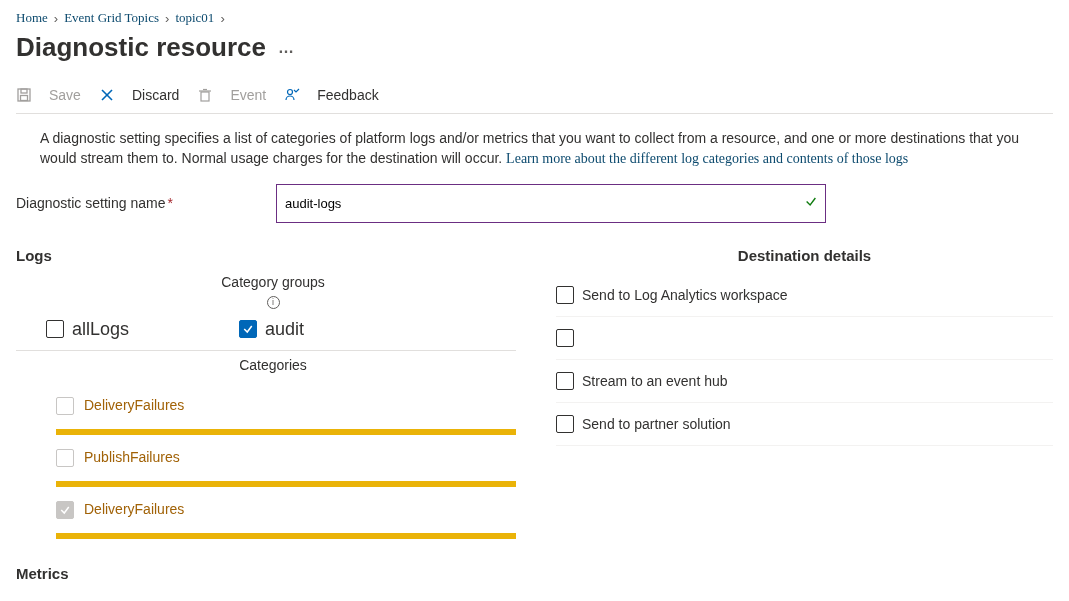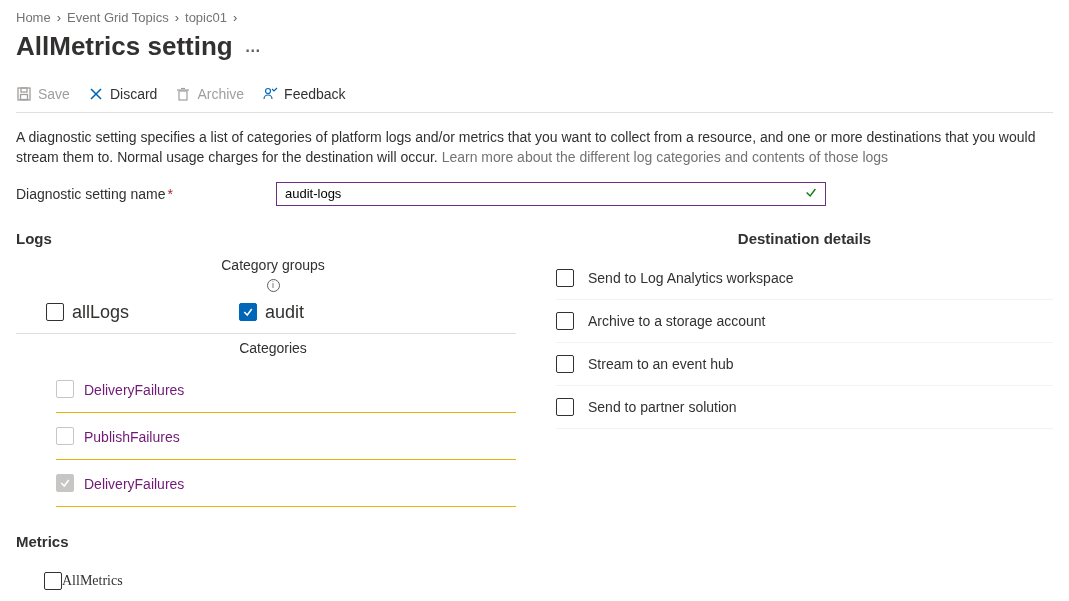--- a/index.html
+++ b/index.html
@@ -4,80 +4,80 @@
 <style>
   * { box-sizing: border-box; }
   body {
     margin: 0;
     padding: 10px 16px;
     font-family: "Segoe UI", -apple-system, Arial, sans-serif;
     font-size: 13px;
     color: #323130;
     background: #fff;
   }
-  a { color: #737373; text-decoration: none; }
+  a { color: #0c4a6e; text-decoration: none; font-family: Liberation Serif, serif; }
   .breadcrumb { display: flex; align-items: center; gap: 6px; font-size: 13px; color: #0067b8; margin-bottom: 6px; }
   .breadcrumb .chev { color: #605e5c; }
   h1.title { font-size: 26px; font-weight: 600; margin: 4px 0 18px 0; display:flex; align-items:center; gap:12px;}
   .title-dots { color:#605e5c; font-size:16px; cursor:pointer; }
   .toolbar {
     display: flex; align-items: center; gap: 18px;
     padding: 6px 0 10px 0;
     border-bottom: 1px solid #e1dfdd;
     margin-bottom: 14px;
   }
-  .toolbar-btn { display: flex; gap: 6px; cursor: pointer; font-size:14px;}
+  .toolbar-btn { display: flex; gap: 17px; cursor: pointer; font-size:14px;}
   .toolbar-btn.disabled { color:#a19f9d; cursor:default;}
   .toolbar-btn svg { width:16px; height:16px; }
-  .intro { font-size:14px; line-height:1.45; margin-bottom:14px; max-width: 1020px;}
+  .intro { font-size:14px; line-height:1.45; margin-bottom:14px; max-width: 1020px; margin-left: 24px;}
   .name-row { display:flex; align-items:center; gap: 20px; margin-bottom: 18px;}
   .name-label { font-size:14px; width: 240px;}
   .required { color:#a4262c; margin-left:2px;}
   .name-input-wrap { position:relative; flex: 0 0 550px; }
   .name-input {
-    width:100%; height:24px; border:1px solid #6b2e82; padding:2px 26px 2px 8px;
+    width:100%; height:39px; border:1px solid #6b2e82; padding:2px 26px 2px 8px;
     font-size:13px; outline:none;
   }
   .name-check { position:absolute; right:8px; top:50%; transform:translateY(-50%); color:#107c10;}
   .columns { display:flex; gap: 40px; }
   .col-left { flex: 0 0 500px; }
   .col-right { flex: 1; text-align: center; }
   .section-heading { font-size:15px; font-weight:600; margin: 6px 0 10px 0;}
   .subheading { font-size:14px; margin: 6px 0 10px 14px; display:flex; align-items:center; gap:6px; color:#323130;flex-direction:column;}
   .info-circle { width:13px; height:13px; border:1px solid #605e5c; border-radius:50%; display:inline-flex; align-items:center; justify-content:center; font-size:9px; color:#605e5c;}
   .cg-row { display:flex; gap: 110px; padding: 0 0 10px 30px; border-bottom:1px solid #e1dfdd; margin-bottom: 6px; }
   .check-item { display:flex; align-items:center; gap:8px; font-size:18px; }
   .cbox {
     width:18px; height:18px; border:1px solid #323130; border-radius:2px;
     display:inline-flex; align-items:center; justify-content:center; background:#fff; cursor:pointer;
   }
   .cbox.checked { background:#0067b8; border-color:#0067b8; color:#fff;}
   .cbox.disabled { border-color:#c8c6c4; cursor:default;}
   .cbox.disabled.checked { background:#c8c6c4; border-color:#c8c6c4; color:#fff; }
   .cbox svg { width:12px; height:12px; }
   .cat-list { padding-left: 40px; }
-  .cat-item { display:flex; align-items:flex-end; gap:10px; padding: 14px 0; border-bottom:1px solid #eab308; color:#701a75; font-size:14px;}
+  .cat-item { display:flex; align-items:flex-start; gap:10px; padding: 14px 0; border-bottom:6px solid #eab308; color:#a16207; font-size:14px;}
   .dest-list { }
-  .dest-item { display:flex; align-items:center; gap:14px; padding: 12px 0; border-bottom:1px solid #f3f2f1; font-size:14px;}
+  .dest-item { display:flex; align-items:center; gap:8px; padding: 12px 0; border-bottom:1px solid #f3f2f1; font-size:14px;}
   .metrics-item { display:flex; align-items:center; gap:0; padding: 12px 0 12px 28px; border-bottom:1px solid #f3f2f1; font-size:14px;font-family:Liberation Serif, serif;}
 </style>
 </head>
 <body>
 
 <nav class="breadcrumb">
   <a>Home</a>
   <span class="chev">›</span>
   <a>Event Grid Topics</a>
   <span class="chev">›</span>
   <a>topic01</a>
   <span class="chev">›</span>
 </nav>
 
 <h1 class="title">
-  <span>AllMetrics setting</span>
+  <span>Diagnostic resource</span>
   <span class="title-dots">…</span>
 </h1>
 
 <div class="toolbar">
   <div class="toolbar-btn disabled">
     <svg viewBox="0 0 16 16" fill="none" stroke="#a19f9d" stroke-width="1.3">
         <rect x="2" y="2" width="12" height="12"></rect>
         <rect x="5" y="2" width="6" height="4"></rect>
         <rect x="4.5" y="8.5" width="7" height="5"></rect>
       </svg>
@@ -89,21 +89,21 @@
         <line x1="13" y1="3" x2="3" y2="13"></line>
       </svg>
     <span>Discard</span>
   </div>
   <div class="toolbar-btn disabled">
     <svg viewBox="0 0 16 16" fill="none" stroke="#a19f9d" stroke-width="1.2">
         <rect x="4" y="5" width="8" height="9"></rect>
         <line x1="2" y1="4" x2="14" y2="4"></line>
         <line x1="6" y1="2.5" x2="10" y2="2.5"></line>
       </svg>
-    <span>Archive</span>
+    <span>Event</span>
   </div>
   <div class="toolbar-btn">
     <svg viewBox="0 0 16 16" fill="none" stroke="#0067b8" stroke-width="1.2">
         <circle cx="6" cy="5" r="2.5"></circle>
         <path d="M2 13c0-2.2 1.8-4 4-4s4 1.8 4 4"></path>
         <path d="M10 3l2 2 3-3"></path>
       </svg>
     <span>Feedback</span>
   </div>
 </div>
@@ -182,21 +182,20 @@
 
   <div class="col-right">
     <div class="section-heading">Destination details</div>
     <div class="dest-list">
       <label class="dest-item">
         <span class="cbox"></span>
         <span>Send to Log Analytics workspace</span>
       </label>
       <label class="dest-item">
         <span class="cbox"></span>
-        <span>Archive to a storage account</span>
       </label>
       <label class="dest-item">
         <span class="cbox"></span>
         <span>Stream to an event hub</span>
       </label>
       <label class="dest-item">
         <span class="cbox"></span>
         <span>Send to partner solution</span>
       </label>
     </div>

